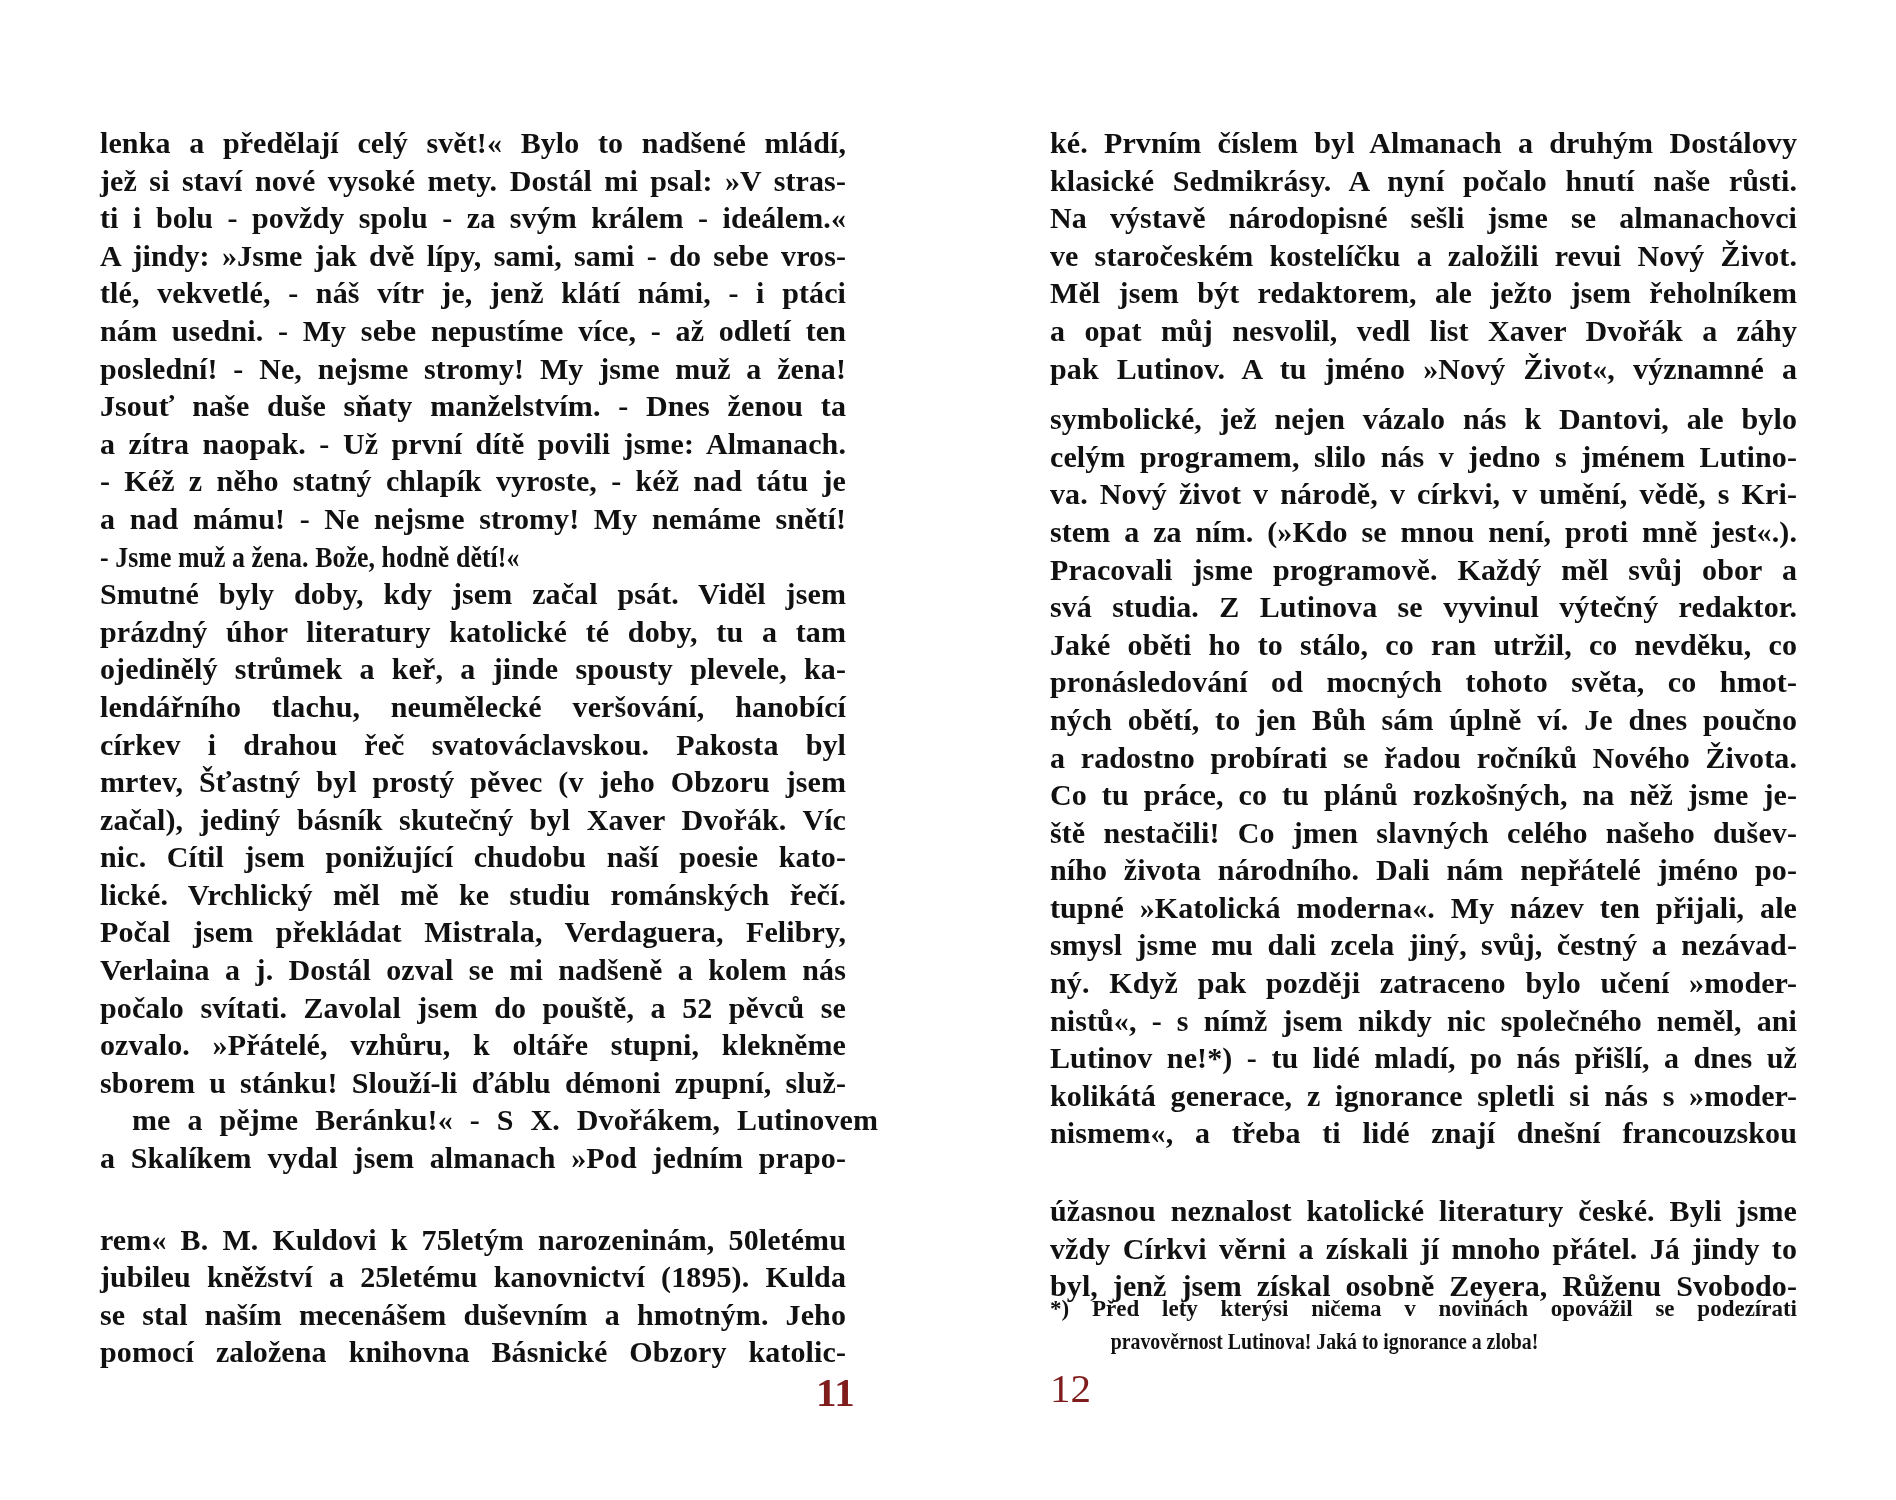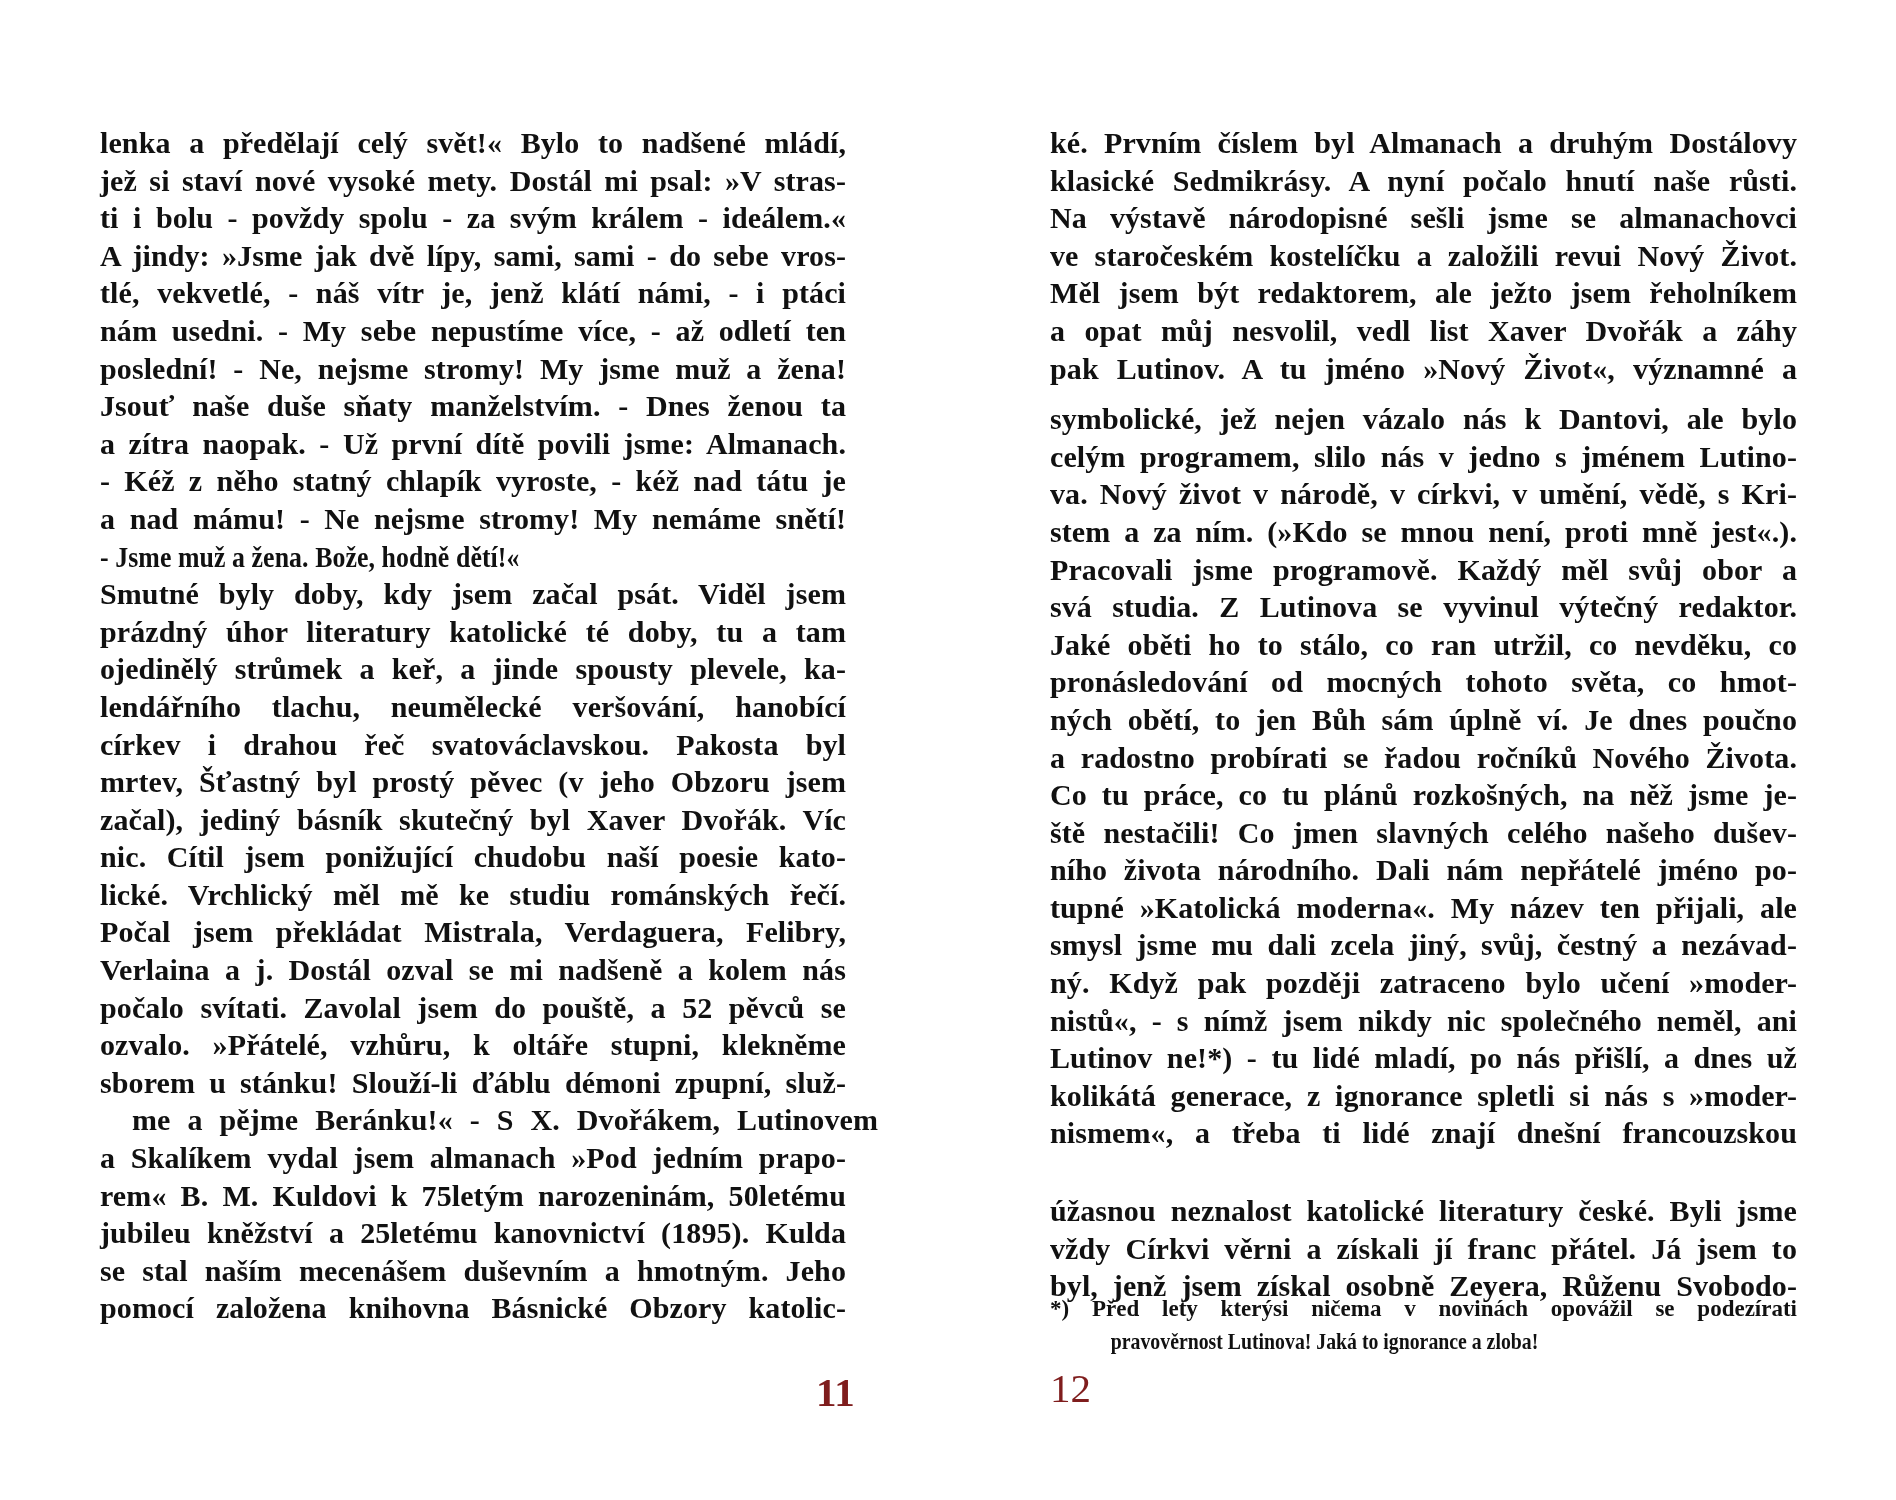--- a/index.html
+++ b/index.html
@@ -101,21 +101,21 @@
       <span class="line" style="display: block; width: 746px; transform: scaleX(1);">začal), jediný básník skutečný byl Xaver Dvořák. Víc</span>
       <span class="line" style="display: block; width: 746px; transform: scaleX(1);">nic. Cítil jsem ponižující chudobu naší poesie kato-</span>
       <span class="line" style="display: block; width: 746px; transform: scaleX(1);">lické. Vrchlický měl mě ke studiu románských řečí.</span>
       <span class="line" style="display: block; width: 746px; transform: scaleX(1);">Počal jsem překládat Mistrala, Verdaguera, Felibry,</span>
       <span class="line" style="display: block; width: 746px; transform: scaleX(1);">Verlaina a j. Dostál ozval se mi nadšeně a kolem nás</span>
       <span class="line" style="display: block; width: 746px; transform: scaleX(1);">počalo svítati. Zavolal jsem do pouště, a 52 pěvců se</span>
       <span class="line" style="display: block; width: 746px; transform: scaleX(1);">ozvalo. »Přátelé, vzhůru, k oltáře stupni, klekněme</span>
       <span class="line" style="display: block; width: 746px; transform: scaleX(1);">sborem u stánku! Slouží-li ďáblu démoni zpupní, služ-</span>
       <span class="line" style="display: block; width: 746px; transform: scaleX(1); margin-left: 32px;">me a pějme Beránku!« - S X. Dvořákem, Lutinovem</span>
       <span class="line" style="display: block; width: 746px; transform: scaleX(1);">a Skalíkem vydal jsem almanach »Pod jedním prapo-</span>
-      <span class="line" style="display: block; width: 746px; transform: scaleX(1);">rem« B. M. Kuldovi k 75letým narozeninám, 50letému</span>
+      <span class="line" style="display: block; width: 746px; transform: scaleX(1); margin-top: 44px;">rem« B. M. Kuldovi k 75letým narozeninám, 50letému</span>
       <span class="line" style="display: block; width: 746px; transform: scaleX(1);">jubileu kněžství a 25letému kanovnictví (1895). Kulda</span>
       <span class="line" style="display: block; width: 746px; transform: scaleX(1);">se stal naším mecenášem duševním a hmotným. Jeho</span>
       <span class="line" style="display: block; width: 746px; transform: scaleX(1);">pomocí založena knihovna Básnické Obzory katolic-</span>
     </div>
   <div class="page-number">11</div>
 </div>
 
 <div class="page page-right">
   <div class="column" id="right-column">
       <span class="line" style="display: block; width: 747px; transform: scaleX(1);">ké. Prvním číslem byl Almanach a druhým Dostálovy</span>
@@ -139,21 +139,21 @@
       <span class="line" style="display: block; width: 747px; transform: scaleX(1);">ště nestačili! Co jmen slavných celého našeho dušev-</span>
       <span class="line" style="display: block; width: 747px; transform: scaleX(1);">ního života národního. Dali nám nepřátelé jméno po-</span>
       <span class="line" style="display: block; width: 747px; transform: scaleX(1);">tupné »Katolická moderna«. My název ten přijali, ale</span>
       <span class="line" style="display: block; width: 747px; transform: scaleX(1);">smysl jsme mu dali zcela jiný, svůj, čestný a nezávad-</span>
       <span class="line" style="display: block; width: 747px; transform: scaleX(1);">ný. Když pak později zatraceno bylo učení »moder-</span>
       <span class="line" style="display: block; width: 747px; transform: scaleX(1);">nistů«, - s nímž jsem nikdy nic společného neměl, ani</span>
       <span class="line" style="display: block; width: 747px; transform: scaleX(1);">Lutinov ne!*) - tu lidé mladí, po nás přišlí, a dnes už</span>
       <span class="line" style="display: block; width: 747px; transform: scaleX(1);">kolikátá generace, z ignorance spletli si nás s »moder-</span>
       <span class="line" style="display: block; width: 747px; transform: scaleX(1);">nismem«, a třeba ti lidé znají dnešní francouzskou</span>
       <span class="line" style="display: block; width: 747px; transform: scaleX(1); margin-top: 40px;">úžasnou neznalost katolické literatury české. Byli jsme</span>
-      <span class="line" style="display: block; width: 747px; transform: scaleX(1);">vždy Církvi věrni a získali jí franc přátel. Já jsem to</span>
+      <span class="line" style="display: block; width: 747px; transform: scaleX(1);">vždy Církvi věrni a získali jí mnoho přátel. Já jindy to</span>
       <span class="line" style="display: block; width: 747px; transform: scaleX(1);">byl, jenž jsem získal osobně Zeyera, Růženu Svobodo-</span>
     </div>
   <div class="footnote" id="right-footnote">
       <span class="fline" style="display: block; width: 747px; transform: scaleX(1);">*) Před lety kterýsi ničema v novinách opovážil se podezírati</span>
       <span class="fline last" style="display: block; width: 868.605px; transform: scaleX(0.86); text-align-last: left;">pravověrnost Lutinova! Jaká to ignorance a zloba!</span>
     </div>
   <div class="page-number">12</div>
 </div>
 
 </body></html>

